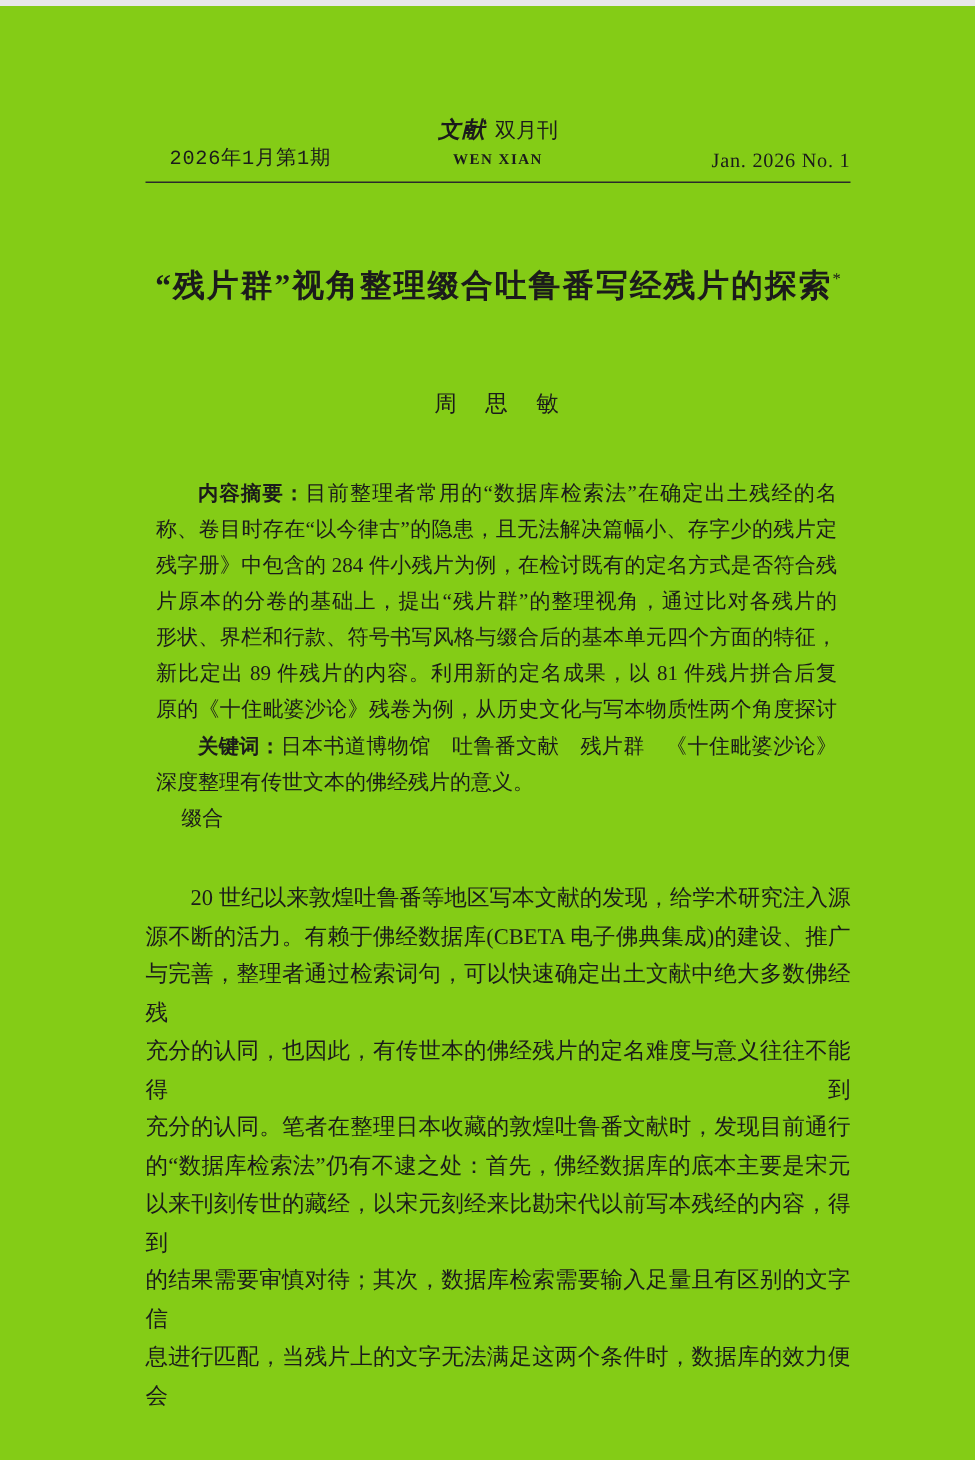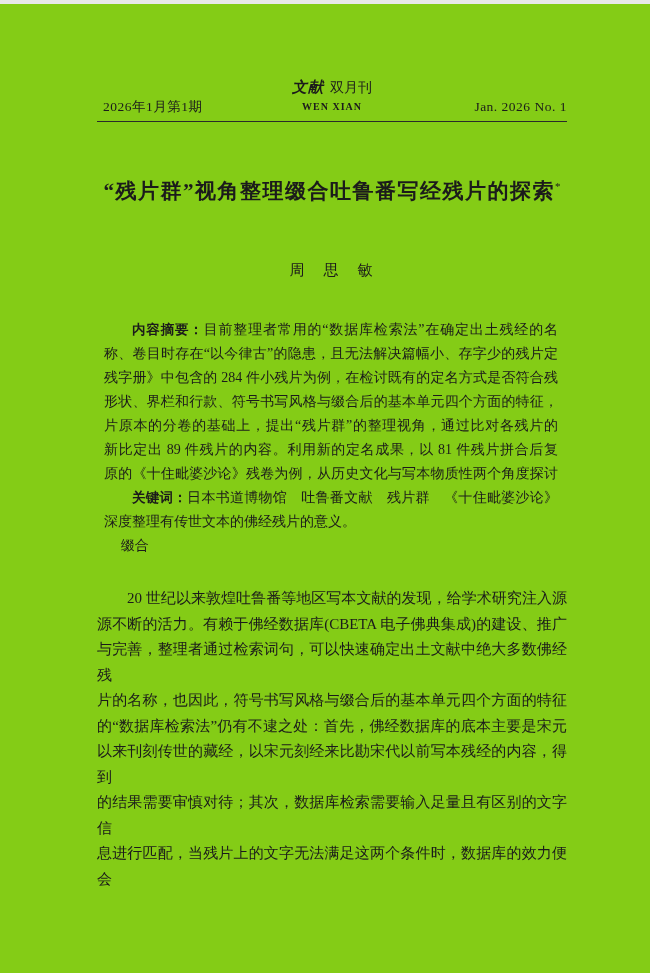--- a/index.html
+++ b/index.html
@@ -12,21 +12,21 @@
     font-family:"Liberation Serif","DejaVu Serif",serif;
     box-sizing:border-box;
     overflow:hidden;
   }
   .content{margin:0 83px 0 97px;}
 
   
   .jr-top{padding-top:75px;text-align:center;font-size:14px;line-height:16px;}
   .jr-logo{font-weight:bold;font-style:italic;font-size:15px;letter-spacing:1px;margin-right:6px;}
   .jr-row{position:relative;margin-top:2px;font-size:13.5px;line-height:17px;height:17px;}
-  .jr-left{position:absolute;left:6px;top:0;letter-spacing:0.5px;}
+  .jr-left{position:absolute;left:16px;top:0;letter-spacing:0.5px;font-family:Liberation Mono, monospace;}
   .jr-center{display:block;text-align:center;font-weight:bold;letter-spacing:1px;font-size:10px;}
   .jr-right{position:absolute;right:0;top:0;letter-spacing:0.5px;}
   .header-rule{margin-top:6px;border-top:1.6px solid #2a2a2a;height:0;}
 
   
   .title{
     margin:49px 0 0 0;
     text-align:center;
     font-size:21px;
     font-weight:bold;
@@ -78,34 +78,35 @@
       <div class="header-rule"></div>
     </header>
 
     <h1 class="title"><span>“残片群”视角整理缀合吐鲁番写经残片的探索</span><sup>*</sup></h1>
     <div class="author">周　思　敏</div>
 
     <section class="abstract">
       <div class="a-line just ind2"><span class="bold-label">内容摘要：</span><span>目前整理者常用的“数据库检索法”在确定出土残经的名</span></div>
       <div class="a-line just">称、卷目时存在“以今律古”的隐患，且无法解决篇幅小、存字少的残片定</div>
       <div class="a-line just">残字册》中包含的 284 件小残片为例，在检讨既有的定名方式是否符合残</div>
+      <div class="a-line just">片原本的分卷的基础上，提出“残片群”的整理视角，通过比对各残片的</div>
       <div class="a-line just">形状、界栏和行款、符号书写风格与缀合后的基本单元四个方面的特征，</div>
-      <div class="a-line just">片原本的分卷的基础上，提出“残片群”的整理视角，通过比对各残片的</div>
       <div class="a-line just">新比定出 89 件残片的内容。利用新的定名成果，以 81 件残片拼合后复</div>
       <div class="a-line just">原的《十住毗婆沙论》残卷为例，从历史文化与写本物质性两个角度探讨</div>
       <div class="a-line just ind2"><span class="bold-label">关键词：</span><span>日本书道博物馆　吐鲁番文献　残片群　《十住毗婆沙论》</span></div>
       <div class="a-line">深度整理有传世文本的佛经残片的意义。</div>
       <div class="a-line kw2">缀合</div>
     </section>
 
     <section class="body-text">
       <div class="a-line just ind2">20 世纪以来敦煌吐鲁番等地区写本文献的发现，给学术研究注入源</div>
       <div class="a-line just">源不断的活力。有赖于佛经数据库(CBETA 电子佛典集成)的建设、推广</div>
       <div class="a-line just">与完善，整理者通过检索词句，可以快速确定出土文献中绝大多数佛经残</div>
-      <div class="a-line just">片的名称，也因此，符号书写风格与缀合后的基本单元四个方面的特征</div>
+      <div class="a-line just">充分的认同，也因此，有传世本的佛经残片的定名难度与意义往往不能得到</div>
+      <div class="a-line just">充分的认同。笔者在整理日本收藏的敦煌吐鲁番文献时，发现目前通行</div>
       <div class="a-line just">的“数据库检索法”仍有不逮之处：首先，佛经数据库的底本主要是宋元</div>
       <div class="a-line just">以来刊刻传世的藏经，以宋元刻经来比勘宋代以前写本残经的内容，得到</div>
       <div class="a-line just">的结果需要审慎对待；其次，数据库检索需要输入足量且有区别的文字信</div>
       <div class="a-line just">息进行匹配，当残片上的文字无法满足这两个条件时，数据库的效力便会</div>
     </section>
 
   </div>
 </div>
 
 </body></html>

